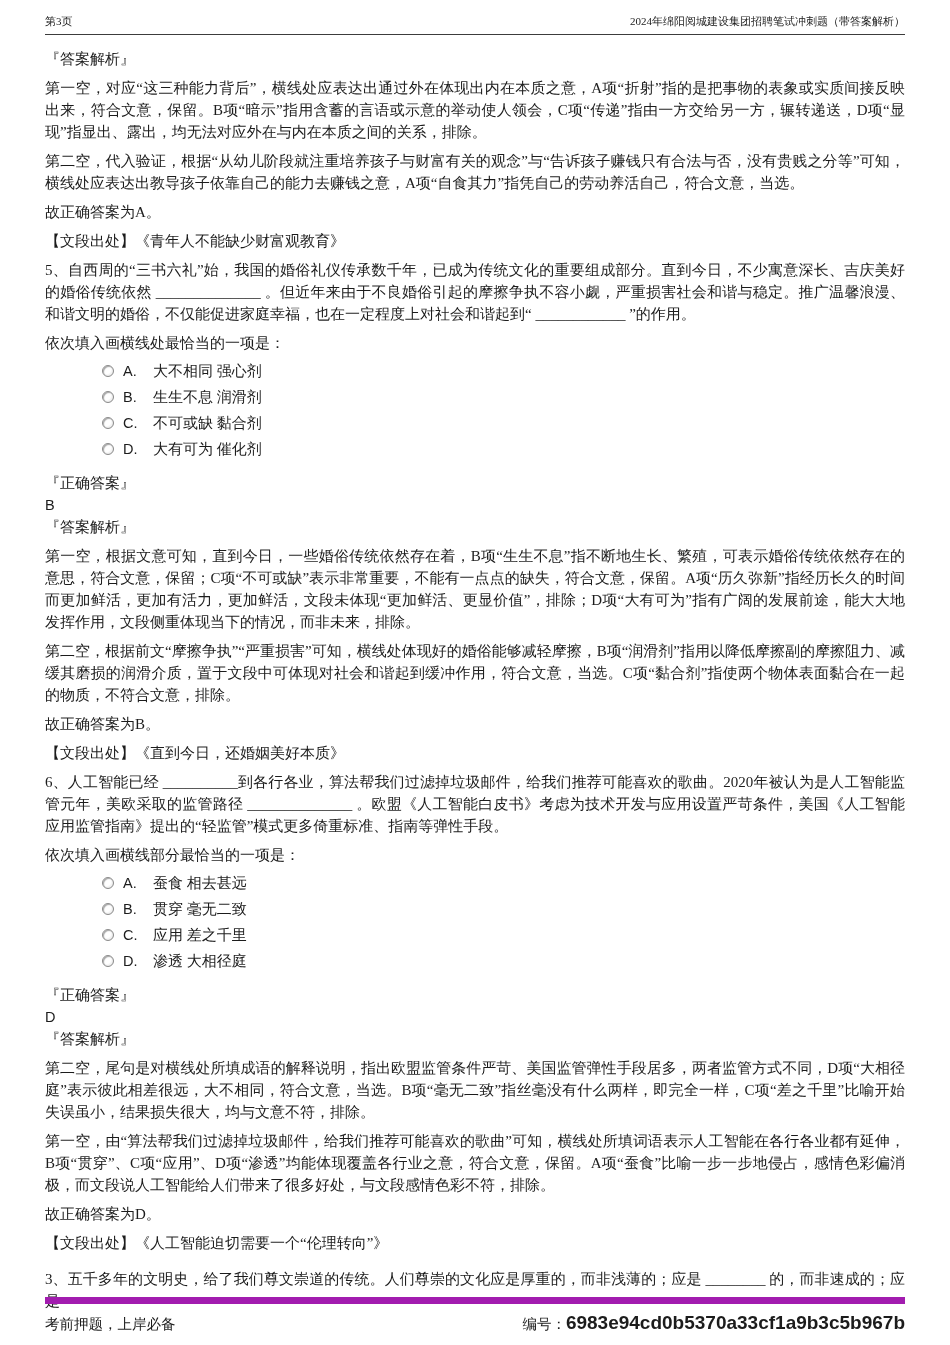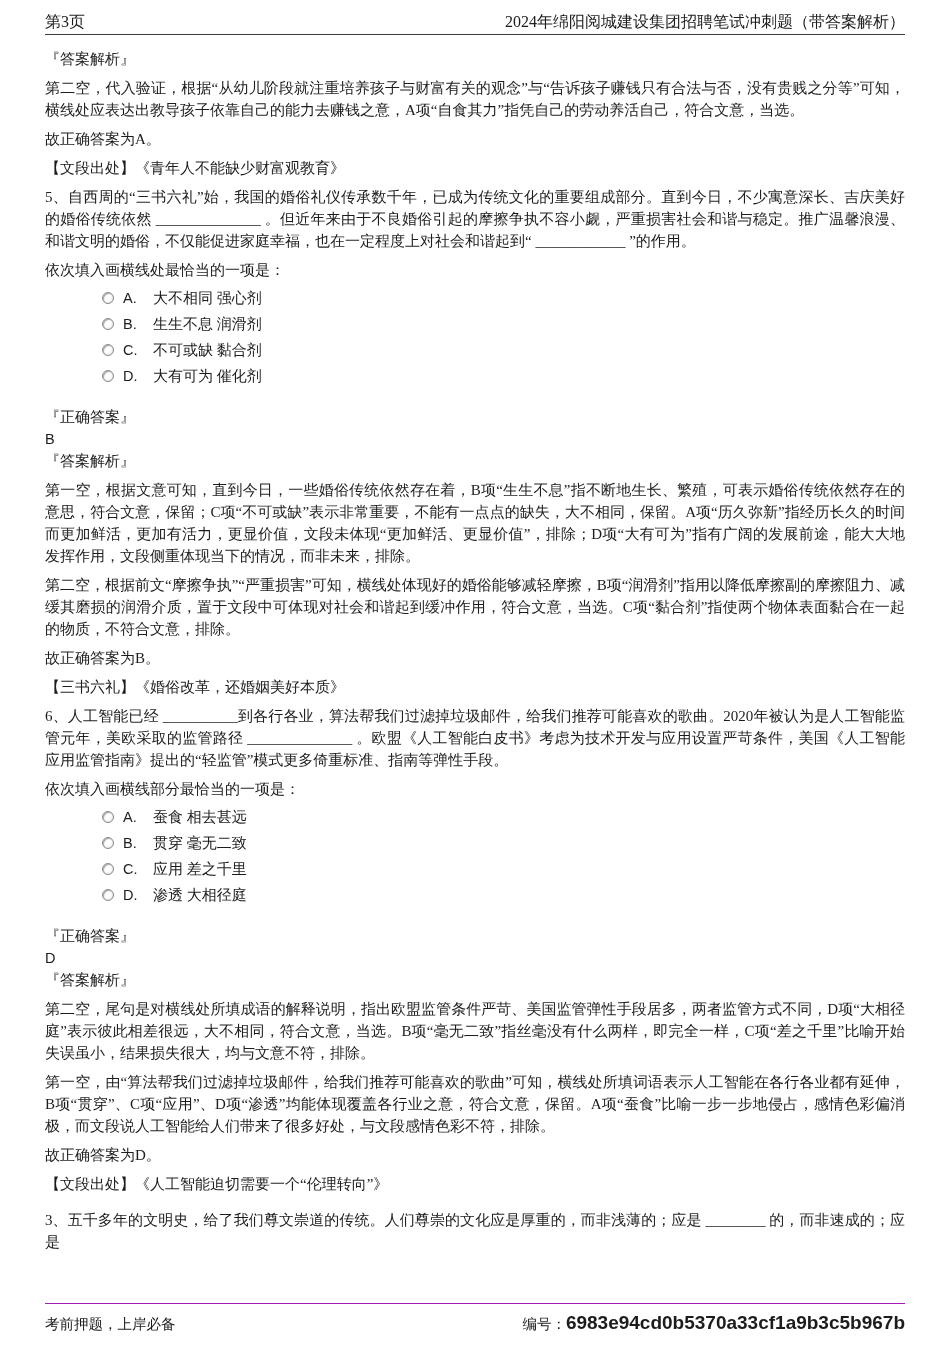--- a/index.html
+++ b/index.html
@@ -9,50 +9,50 @@
     background:#ffffff;
     color:#1c1c1c;
     font-family:"Liberation Serif","DejaVu Serif",serif;
     overflow:hidden;
     box-sizing:border-box;
   }
   .header{
     display:flex;justify-content:space-between;align-items:flex-end;
     margin:0 45px;padding:13px 0 4px 0;
     border-bottom:1px solid #3c3c3c;
-    font-size:16px;line-height:17px;
+    font-size:11px;line-height:17px;
   }
   .header .title{text-align:right;}
   .content{
     margin:0 45px;
     font-size:15px;line-height:22px;
     text-align:justify;
   }
   .label-line{margin:13px 0 0 0;}
   .para{margin:7px 0 0 0;}
   .tight{margin:0;}
-  .group{margin:17px 0 0 0;}
+  .group{margin:10px 0 0 0;}
   .latin{font-family:"Liberation Sans","DejaVu Sans",sans-serif;font-size:14.5px;}
   .options{margin:4px 0 2px 57px;text-align:left;}
   .option{display:flex;align-items:center;height:26px;}
   .radio{
     display:inline-block;width:10px;height:10px;border-radius:50%;
     border:1px solid #8a8a8a;
     background:radial-gradient(circle at 35% 35%, #ffffff 45%, #d9d9d9 100%);
     box-shadow:inset 1px 1px 1px rgba(0,0,0,0.35);
     margin-right:9px;flex:0 0 auto;
   }
   .opt-letter{
     font-family:"Liberation Sans","DejaVu Sans",sans-serif;
     font-size:14.5px;width:30px;flex:0 0 auto;
   }
   .opt-text{white-space:nowrap;}
   .footer{
     position:absolute;left:45px;right:45px;bottom:11px;
-    border-top:1px solid #a21caf;
+    border-top:7px solid #a21caf;
     padding-top:8px;
     display:flex;justify-content:space-between;align-items:baseline;
     font-size:14.5px;
   }
   .footer-code-value{
     font-family:"Liberation Sans","DejaVu Sans",sans-serif;
     font-weight:bold;font-size:19px;
   }
 </style>
 </head>
@@ -61,20 +61,21 @@
 <div class="page">
 
   <div class="header">
     <span>第3页</span>
     <span class="title">2024年绵阳阅城建设集团招聘笔试冲刺题（带答案解析）</span>
   </div>
 
   <div class="content">
 
     <p class="label-line">『答案解析』</p>
+    <p class="para">第一空，对应“这三种能力背后”，横线处应表达出通过外在体现出内在本质之意，A项“折射”指的是把事物的表象或实质间接反映出来，符合文意，保留。B项“暗示”指用含蓄的言语或示意的举动使人领会，C项“传递”指由一方交给另一方，辗转递送，D项“显现”指显出、露出，均无法对应外在与内在本质之间的关系，排除。</p>
     <p class="para">第二空，代入验证，根据“从幼儿阶段就注重培养孩子与财富有关的观念”与“告诉孩子赚钱只有合法与否，没有贵贱之分等”可知，横线处应表达出教导孩子依靠自己的能力去赚钱之意，A项“自食其力”指凭自己的劳动养活自己，符合文意，当选。</p>
     <p class="para">故正确答案为A。</p>
     <p class="para">【文段出处】《青年人不能缺少财富观教育》</p>
 
     <p class="para">5、自西周的“三书六礼”始，我国的婚俗礼仪传承数千年，已成为传统文化的重要组成部分。直到今日，不少寓意深长、吉庆美好的婚俗传统依然 ______________ 。但近年来由于不良婚俗引起的摩擦争执不容小觑，严重损害社会和谐与稳定。推广温馨浪漫、和谐文明的婚俗，不仅能促进家庭幸福，也在一定程度上对社会和谐起到“ ____________ ”的作用。</p>
     <p class="para">依次填入画横线处最恰当的一项是：</p>
 
     <div class="options">
       <div class="option">
         <span class="radio"></span>
@@ -96,24 +97,24 @@
         <span class="opt-letter">D.</span>
         <span class="opt-text">大有可为 催化剂</span>
       </div>
     </div>
 
     <div class="group">
       <p class="tight">『正确答案』</p>
       <p class="tight latin">B</p>
       <p class="tight">『答案解析』</p>
     </div>
-    <p class="para">第一空，根据文意可知，直到今日，一些婚俗传统依然存在着，B项“生生不息”指不断地生长、繁殖，可表示婚俗传统依然存在的意思，符合文意，保留；C项“不可或缺”表示非常重要，不能有一点点的缺失，大不相同，保留。A项“历久弥新”指经历长久的时间而更加鲜活，更加有活力，更显价值，文段未体现“更加鲜活、更显价值”，排除；D项“大有可为”指有广阔的发展前途，能大大地发挥作用，文段侧重体现当下的情况，而非未来，排除。</p>
+    <p class="para">第一空，根据文意可知，直到今日，一些婚俗传统依然存在着，B项“生生不息”指不断地生长、繁殖，可表示婚俗传统依然存在的意思，符合文意，保留；C项“不可或缺”表示非常重要，不能有一点点的缺失，符合文意，保留。A项“历久弥新”指经历长久的时间而更加鲜活，更加有活力，更加鲜活，文段未体现“更加鲜活、更显价值”，排除；D项“大有可为”指有广阔的发展前途，能大大地发挥作用，文段侧重体现当下的情况，而非未来，排除。</p>
     <p class="para">第二空，根据前文“摩擦争执”“严重损害”可知，横线处体现好的婚俗能够减轻摩擦，B项“润滑剂”指用以降低摩擦副的摩擦阻力、减缓其磨损的润滑介质，置于文段中可体现对社会和谐起到缓冲作用，符合文意，当选。C项“黏合剂”指使两个物体表面黏合在一起的物质，不符合文意，排除。</p>
     <p class="para">故正确答案为B。</p>
-    <p class="para">【三书六礼】《婚俗改革，还婚姻美好本质》</p>
+    <p class="para">【文段出处】《直到今日，还婚姻美好本质》</p>
 
     <p class="para">6、人工智能已经 __________到各行各业，算法帮我们过滤掉垃圾邮件，给我们推荐可能喜欢的歌曲。2020年被认为是人工智能监管元年，美欧采取的监管路径 ______________ 。欧盟《人工智能白皮书》考虑为技术开发与应用设置严苛条件，美国《人工智能应用监管指南》提出的“轻监管”模式更多倚重标准、指南等弹性手段。</p>
     <p class="para">依次填入画横线部分最恰当的一项是：</p>
 
     <div class="options">
       <div class="option">
         <span class="radio"></span>
         <span class="opt-letter">A.</span>
         <span class="opt-text">蚕食 相去甚远</span>
       </div>

